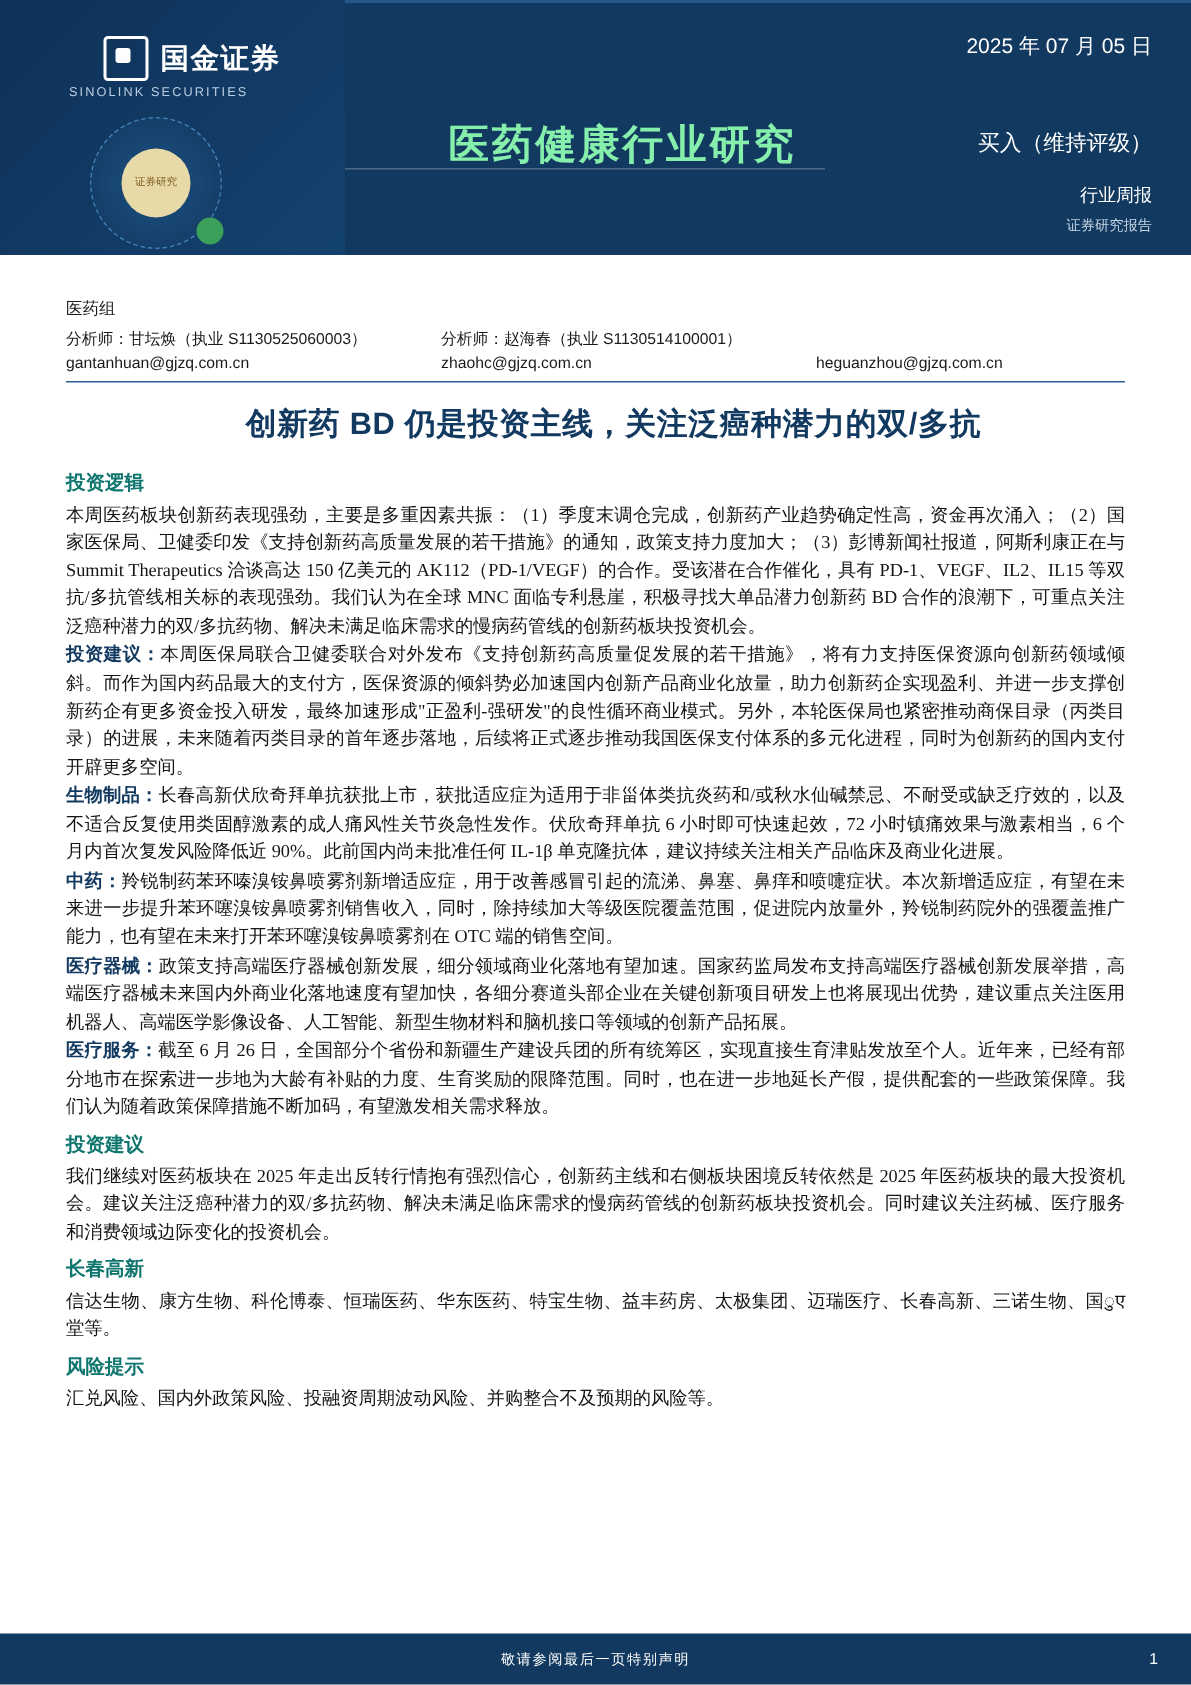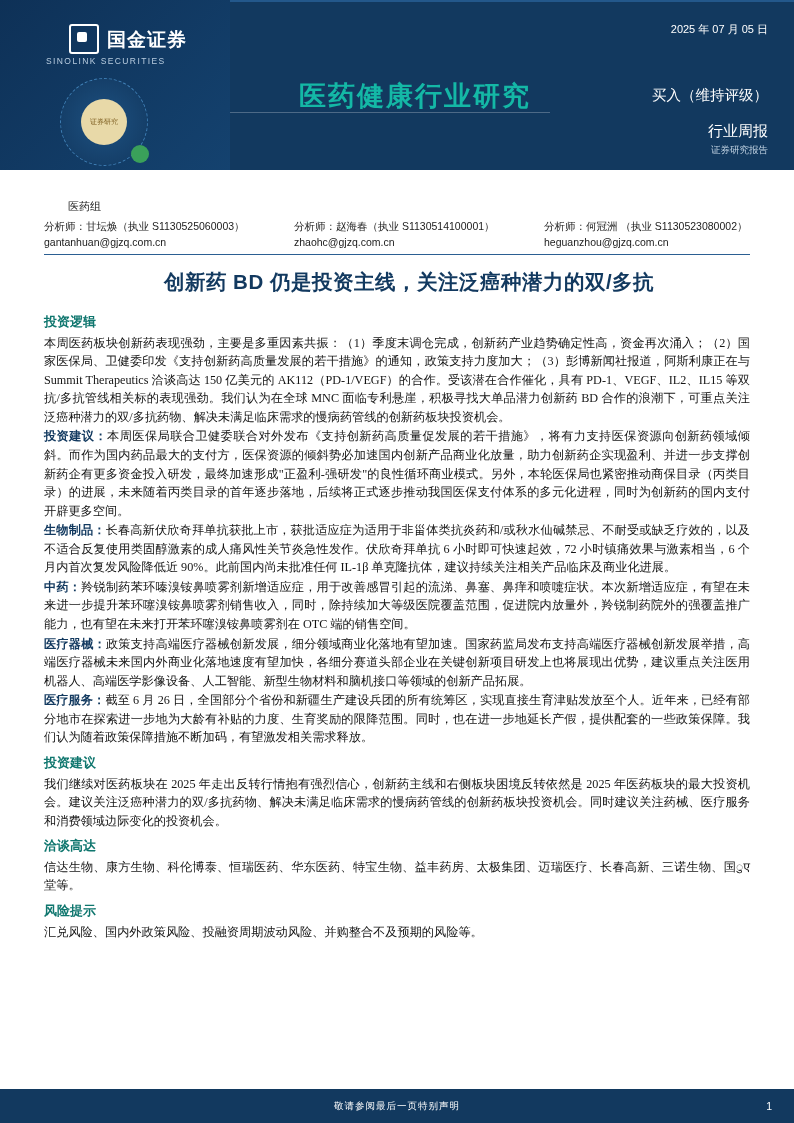--- a/index.html
+++ b/index.html
@@ -113,47 +113,47 @@
     background: #3aa05a;
     color: #fff;
     font-size: 9px;
     display: flex; align-items: center; justify-content: center;
     font-family: "Liberation Sans", sans-serif;
   }
   .header-date {
     position: absolute;
     right: 26px; top: 22px;
     color: #ffffff;
-    font-size: 11px;
+    font-size: 14px;
     font-family: "Liberation Sans", sans-serif;
   }
   .header-title {
     position: absolute;
     left: 250px; top: 78px;
     width: 330px;
     text-align: center;
-    color: #14b8a6;
+    color: #86efac;
     font-size: 27px;
     font-weight: bold;
     font-family: "Liberation Sans", sans-serif;
     letter-spacing: 2px;
   }
   .header-rating {
     position: absolute;
     right: 26px; top: 86px;
     color: #ffffff;
     font-size: 14.5px;
     font-family: "Liberation Sans", sans-serif;
     text-align: right;
   }
   .header-reporttype {
     position: absolute;
     right: 26px; top: 122px;
     color: #ffffff;
-    font-size: 15px;
+    font-size: 12px;
     font-family: "Liberation Sans", sans-serif;
     text-align: right;
   }
   .header-subnote {
     position: absolute;
     right: 26px; top: 144px;
     color: #c3d4e4;
     font-size: 9.5px;
     font-family: "Liberation Sans", sans-serif;
     text-align: right;
@@ -171,21 +171,20 @@
     left: 44px; top: 198px;
     width: 706px;
     font-family: "Liberation Sans", sans-serif;
     font-size: 10.5px;
     color: #1a1a1a;
     line-height: 1.55;
   }
   .analyst-group {
     font-size: 11px;
     margin-bottom: 3px;
-    margin-left: 24px;
   }
   .analyst-row {
     display: flex;
     gap: 22px;
   }
   .analyst-col { flex: 0 0 auto; width: 228px; }
   .analyst-name { white-space: nowrap; }
   .analyst-mail {
     color: #1a1a1a;
     font-family: "Liberation Sans", sans-serif;
@@ -296,23 +295,20 @@
 
 <div class="analyst-block">
   <div class="analyst-group">医药组</div>
   <div class="analyst-row">
     <div class="analyst-col">
       <span class="analyst-name">分析师：甘坛焕（执业 S1130525060003）</span>
     </div>
     <div class="analyst-col">
       <span class="analyst-name">分析师：赵海春（执业 S1130514100001）</span>
     </div>
-    <div class="analyst-col">
-      <span class="analyst-name">分析师：何冠洲 （执业 S1130523080002）</span>
-    </div>
   </div>
   <div class="analyst-row">
     <div class="analyst-col">
       <span class="analyst-mail">gantanhuan@gjzq.com.cn</span>
     </div>
     <div class="analyst-col">
       <span class="analyst-mail">zhaohc@gjzq.com.cn</span>
     </div>
     <div class="analyst-col">
       <span class="analyst-mail">heguanzhou@gjzq.com.cn</span>
@@ -330,21 +326,21 @@
   <p class="para"><span>本周医药板块创新药表现强劲，主要是多重因素共振：（1）季度末调仓完成，创新药产业趋势确定性高，资金再次涌入；（2）国家医保局、卫健委印发《支持创新药高质量发展的若干措施》的通知，政策支持力度加大；（3）彭博新闻社报道，阿斯利康正在与 Summit Therapeutics 洽谈高达 150 亿美元的 AK112（PD-1/VEGF）的合作。受该潜在合作催化，具有 PD-1、VEGF、IL2、IL15 等双抗/多抗管线相关标的表现强劲。我们认为在全球 MNC 面临专利悬崖，积极寻找大单品潜力创新药 BD 合作的浪潮下，可重点关注泛癌种潜力的双/多抗药物、解决未满足临床需求的慢病药管线的创新药板块投资机会。</span></p>
   <p class="para"><span class="lead">投资建议：</span><span>本周医保局联合卫健委联合对外发布《支持创新药高质量促发展的若干措施》，将有力支持医保资源向创新药领域倾斜。而作为国内药品最大的支付方，医保资源的倾斜势必加速国内创新产品商业化放量，助力创新药企实现盈利、并进一步支撑创新药企有更多资金投入研发，最终加速形成"正盈利-强研发"的良性循环商业模式。另外，本轮医保局也紧密推动商保目录（丙类目录）的进展，未来随着丙类目录的首年逐步落地，后续将正式逐步推动我国医保支付体系的多元化进程，同时为创新药的国内支付开辟更多空间。</span></p>
   <p class="para"><span class="lead">生物制品：</span><span>长春高新伏欣奇拜单抗获批上市，获批适应症为适用于非甾体类抗炎药和/或秋水仙碱禁忌、不耐受或缺乏疗效的，以及不适合反复使用类固醇激素的成人痛风性关节炎急性发作。伏欣奇拜单抗 6 小时即可快速起效，72 小时镇痛效果与激素相当，6 个月内首次复发风险降低近 90%。此前国内尚未批准任何 IL-1β 单克隆抗体，建议持续关注相关产品临床及商业化进展。</span></p>
   <p class="para"><span class="lead">中药：</span><span>羚锐制药苯环嗪溴铵鼻喷雾剂新增适应症，用于改善感冒引起的流涕、鼻塞、鼻痒和喷嚏症状。本次新增适应症，有望在未来进一步提升苯环噻溴铵鼻喷雾剂销售收入，同时，除持续加大等级医院覆盖范围，促进院内放量外，羚锐制药院外的强覆盖推广能力，也有望在未来打开苯环噻溴铵鼻喷雾剂在 OTC 端的销售空间。</span></p>
   <p class="para"><span class="lead">医疗器械：</span><span>政策支持高端医疗器械创新发展，细分领域商业化落地有望加速。国家药监局发布支持高端医疗器械创新发展举措，高端医疗器械未来国内外商业化落地速度有望加快，各细分赛道头部企业在关键创新项目研发上也将展现出优势，建议重点关注医用机器人、高端医学影像设备、人工智能、新型生物材料和脑机接口等领域的创新产品拓展。</span></p>
   <p class="para"><span class="lead">医疗服务：</span><span>截至 6 月 26 日，全国部分个省份和新疆生产建设兵团的所有统筹区，实现直接生育津贴发放至个人。近年来，已经有部分地市在探索进一步地为大龄有补贴的力度、生育奖励的限降范围。同时，也在进一步地延长产假，提供配套的一些政策保障。我们认为随着政策保障措施不断加码，有望激发相关需求释放。</span></p>
 
   <div class="sec-head">投资建议</div>
   <p class="para"><span>我们继续对医药板块在 2025 年走出反转行情抱有强烈信心，创新药主线和右侧板块困境反转依然是 2025 年医药板块的最大投资机会。建议关注泛癌种潜力的双/多抗药物、解决未满足临床需求的慢病药管线的创新药板块投资机会。同时建议关注药械、医疗服务和消费领域边际变化的投资机会。</span></p>
 
-  <div class="sec-head">洽谈高达</div>
+  <div class="sec-head">长春高新</div>
   <p class="para"><span>信达生物、康方生物、科伦博泰、恒瑞医药、华东医药、特宝生物、益丰药房、太极集团、迈瑞医疗、长春高新、三诺生物、国ुए堂等。</span></p>
 
   <div class="sec-head">风险提示</div>
   <p class="para tight"><span>汇兑风险、国内外政策风险、投融资周期波动风险、并购整合不及预期的风险等。</span></p>
 </div>
 
 <div class="footer">
   <div class="footer-text">敬请参阅最后一页特别声明</div>
   <div class="footer-page">1</div>
 </div>

